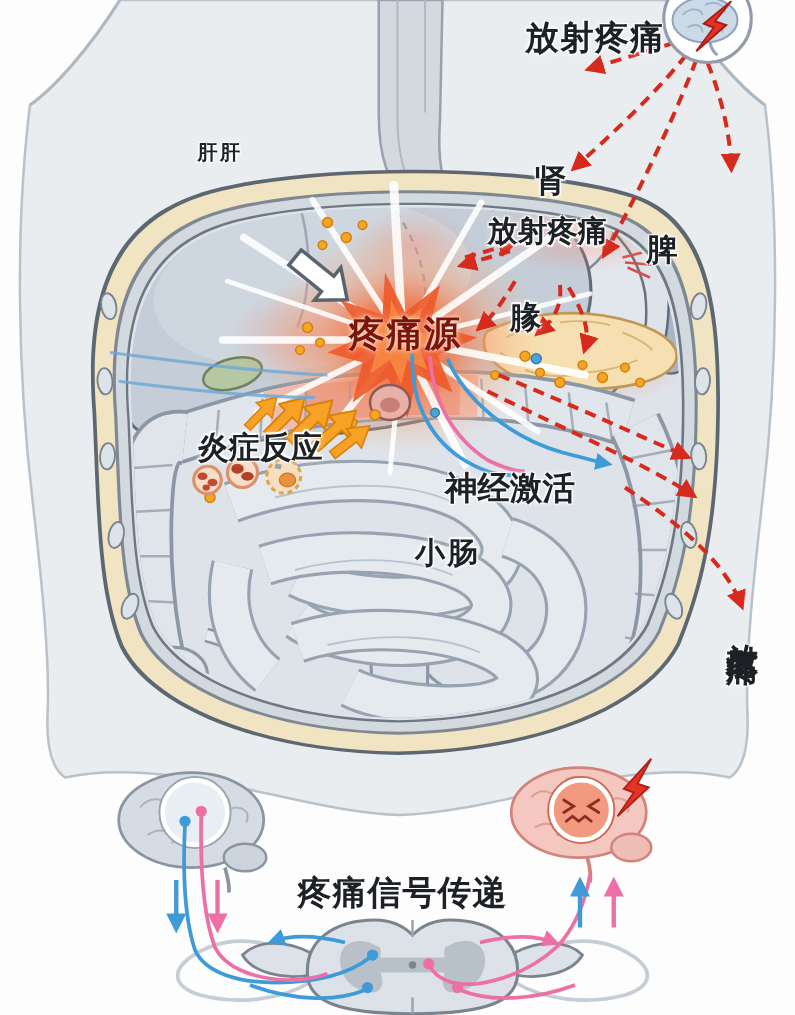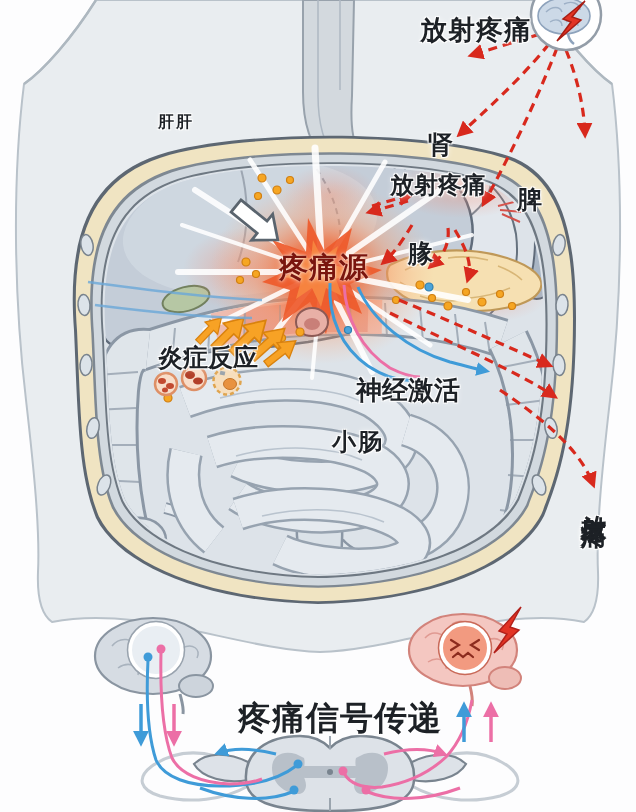--- a/index.html
+++ b/index.html
@@ -17,21 +17,21 @@
   .lbl-mech{left:390px;top:169px;font-size:24px;}
   .lbl-spleen{left:517px;top:183px;font-size:25px;}
   .lbl-pancreas{left:408px;top:237px;font-size:25px;}
   .lbl-painsource{left:279px;top:248px;font-size:29px;color:#7a150e;letter-spacing:1px;
        text-shadow:0 0 5px rgba(255,240,225,.9),0 0 2px rgba(255,255,255,.8);}
   .lbl-inflam{left:158px;top:341px;font-size:25px;}
   .lbl-nerve{left:356px;top:373px;font-size:26px;}
   .lbl-bowel{left:288px;top:426px;font-size:24px;letter-spacing:2px;margin-left:44px;}
   .lbl-radiate-side{left:580px;top:494px;font-size:26px;line-height:1.08;
        writing-mode:vertical-rl;text-orientation:upright;letter-spacing:2px;}
-  .lbl-signal{left:238px;top:696px;font-size:33px;letter-spacing:1px;}
+  .lbl-signal{left:238px;top:696px;font-size:27px;letter-spacing:1px;}
 </style>
 </head>
 <body>
 
 <div class="stage">
 <svg width="636" height="812" viewBox="0 0 636 812">
   <defs>
     <path id="wallP" d="M74 330 C66 225,96 172,168 152 C250 130,418 130,502 154 C560 170,576 228,576 318 C576 420,562 472,544 516 C518 566,432 602,318 604 C206 602,120 566,96 518 C78 472,78 420,74 330 Z"></path>
     <clipPath id="cav">
           <use href="#wallP" transform="translate(41.2,47.6) scale(0.872)"></use>

